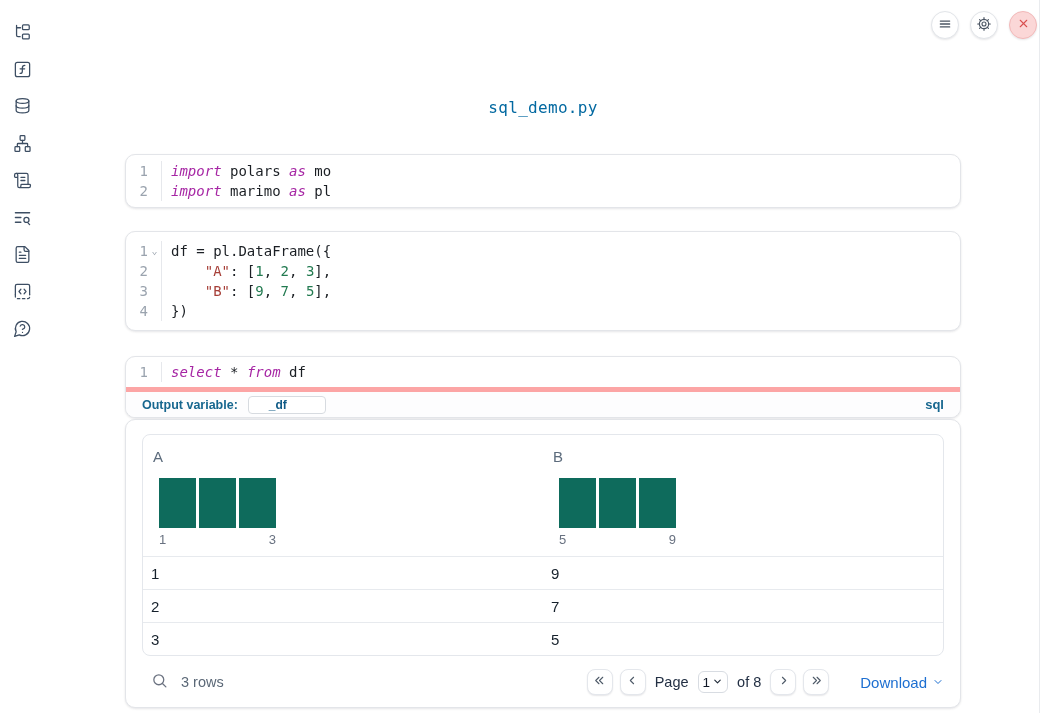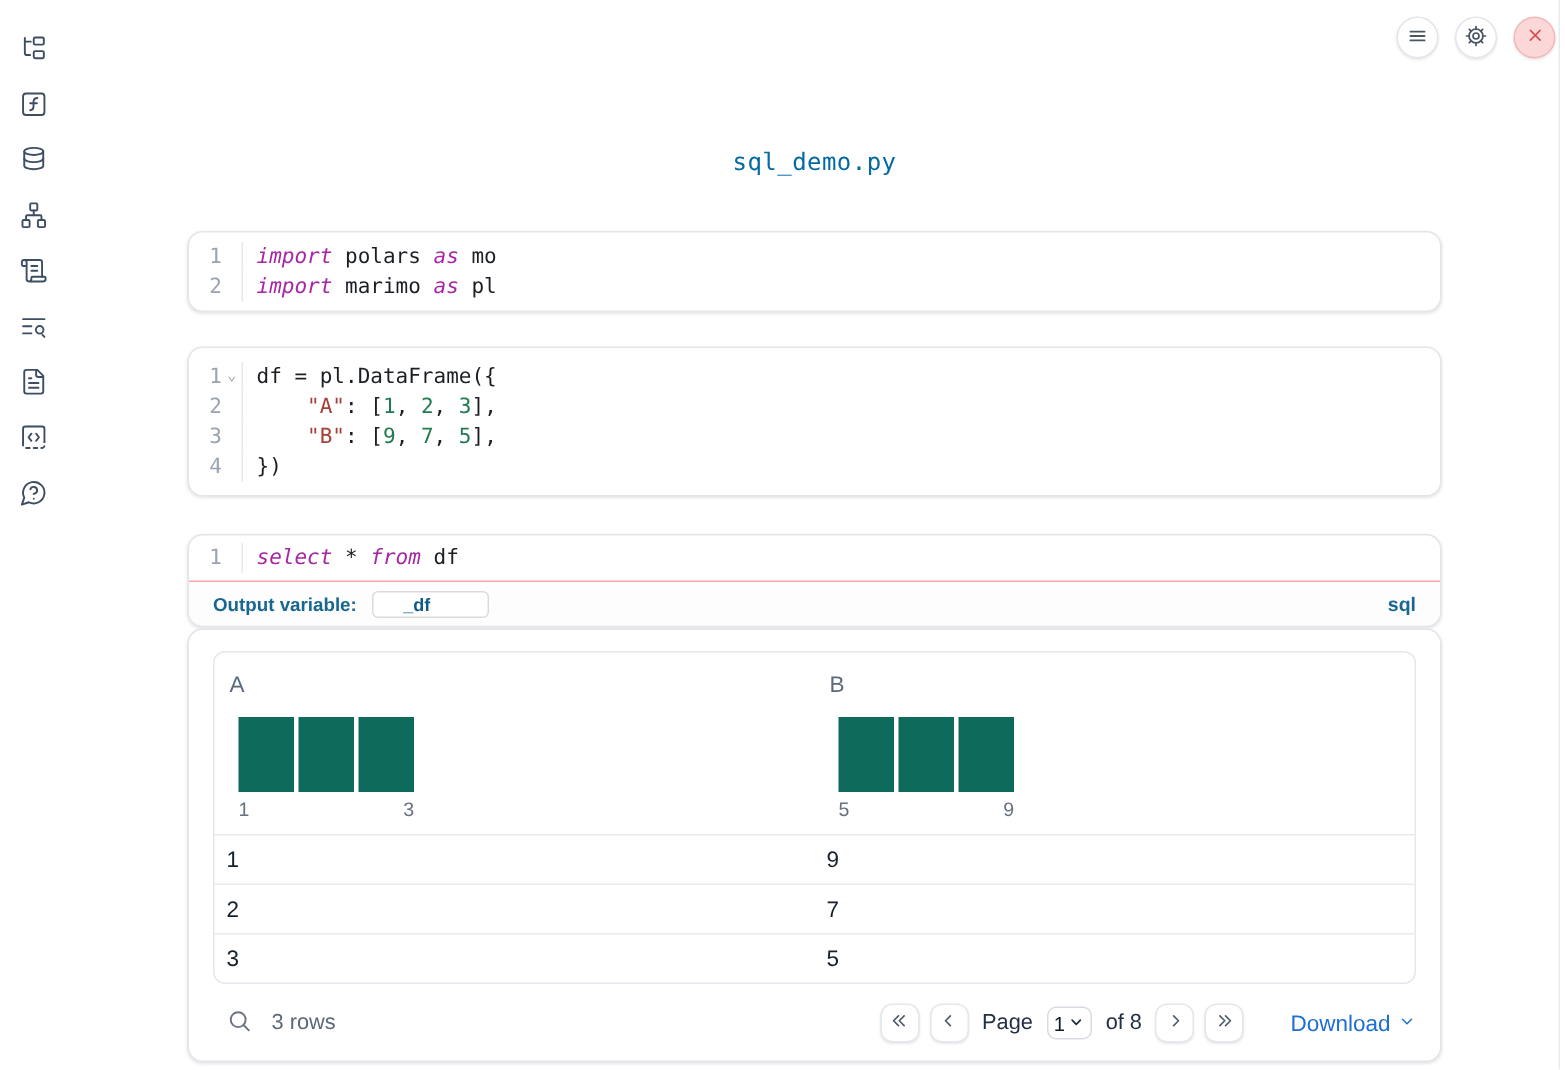--- a/index.html
+++ b/index.html
@@ -52,21 +52,21 @@
   .code{font-family:"DejaVu Sans Mono", monospace; font-size:14px; line-height:20px; color:var(--plain); padding:6px 0;}
   .cell-2 .code{padding:9px 0;}
   .cell-3 .code{padding:5px 0;}
   .codeline{display:flex;}
   .lnum{flex:none; width:22px; text-align:right; color:var(--gutter); user-select:none;}
   .fold{flex:none; width:13px; text-align:center; color:var(--gutter); font-size:10px; line-height:20px;}
   .ctext{flex:1; border-left:1px solid #e6e8ec; padding-left:9px; white-space:pre;}
   .tok-kw{color:var(--kw);font-style:italic;} .tok-str{color:var(--str);} .tok-num{color:var(--num);} .tok-pl{color:var(--plain);}
   
   .sql-footer{
-    height:30px; border-top:1px solid #fca5a5; background:#fdfdfe;
+    height:30px; border-top:5px solid #fca5a5; background:#fdfdfe;
     display:flex; align-items:center; padding:0 16px; gap:10px;
   }
   .outvar-label{font-size:12.5px; font-weight:bold; color:var(--accent-blue);}
   .outvar-input{
     width:78px; height:18px; border:1px solid #d7dbe0; border-radius:4px; background:#fff;
     font-size:12px; font-weight:bold; color:#0f5a86; padding:0 20px; display:flex; align-items:center;
   }
   .sql-lang{margin-left:auto; font-size:13px; font-weight:bold; color:var(--accent-blue);}
   
   .outpanel{

